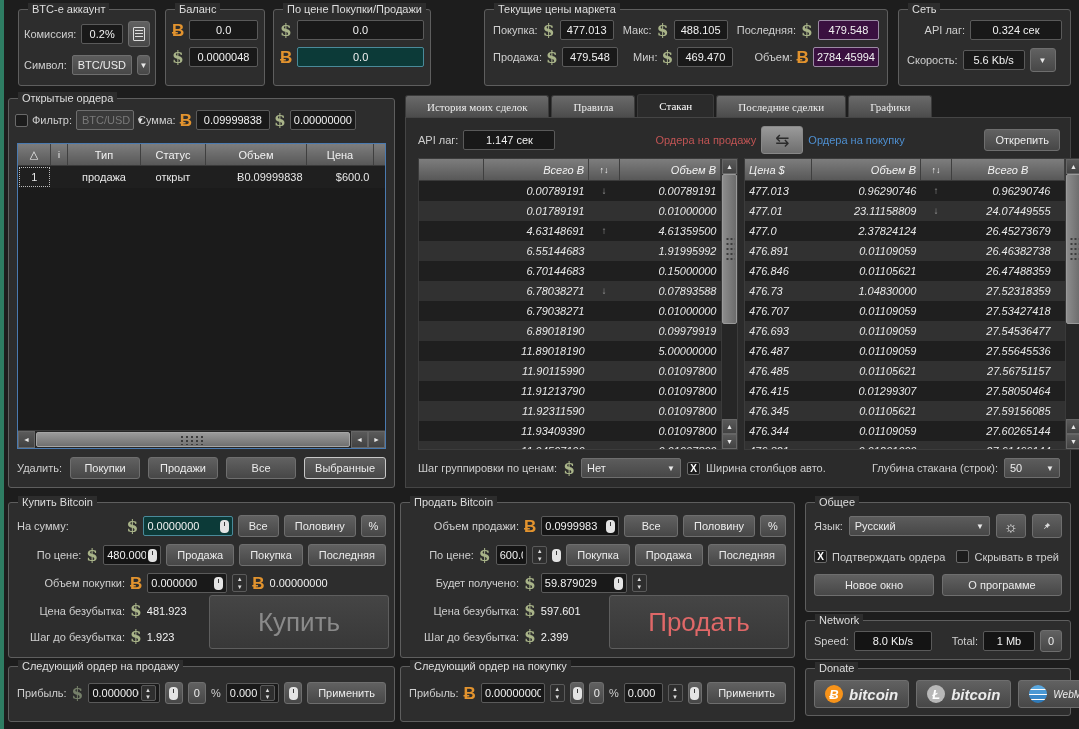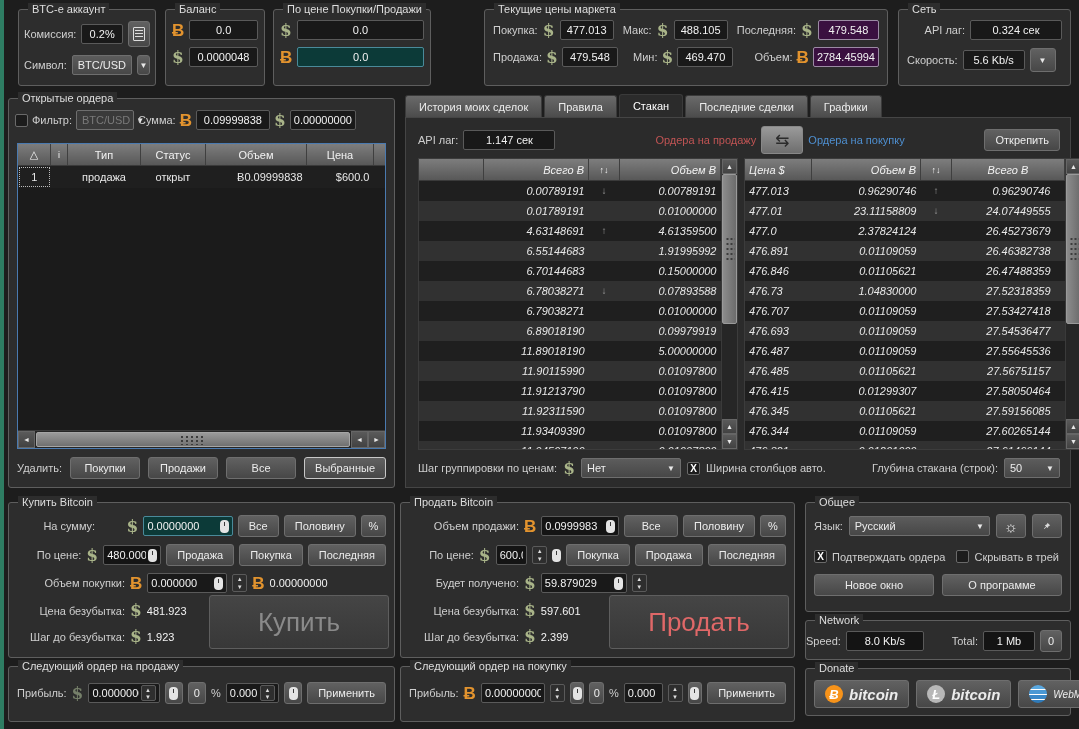--- a/index.html
+++ b/index.html
@@ -48,21 +48,21 @@
   .sun-btn,.pin-btn{width:30px;height:24px;}
   .sun-glyph{font-size:15px;color:#f0f0f0;}
 
   
   .select{display:inline-flex;align-items:center;justify-content:space-between;background:linear-gradient(#5c5c5c,#474747);border:1px solid #6e6e6e;border-radius:2px;height:20px;box-sizing:border-box;padding:0 5px;color:#ececec;gap:6px;}
   .select .caret{margin-left:auto;}
   .select.disabled{background:#3a3a3a;color:#7a7a7a;}
 
   
   .tabbar{position:absolute;left:405px;top:95px;width:666px;height:22px;display:flex;align-items:flex-end;gap:2px;}
-  .tab{height:21px;display:flex;align-items:center;padding:0 13px;background:linear-gradient(#6a6a6a,#4c4c4c);border:1px solid #3a3a3a;border-bottom:none;border-radius:3px 3px 0 0;color:#ececec;}
+  .tab{height:21px;display:flex;align-items:center;padding:0 21px;background:linear-gradient(#6a6a6a,#4c4c4c);border:1px solid #3a3a3a;border-bottom:none;border-radius:3px 3px 0 0;color:#ececec;font-family:Liberation Serif, serif;}
   .tab.active{background:#2b2b2b;height:22px;color:#fff;}
 
   
   .t{border-collapse:collapse;table-layout:fixed;width:100%;font-size:11px;}
   .t th{background:linear-gradient(#7d7d7d,#585858);color:#f2f2f2;font-weight:normal;height:21px;border-right:1px solid #3f3f3f;border-bottom:1px solid #3a3a3a;padding:0 4px;overflow:hidden;white-space:nowrap;text-align:center;}
   .t td{height:20px;padding:0 4px;color:#e8e8e8;overflow:hidden;white-space:nowrap;box-sizing:border-box;}
   .t tbody tr:nth-child(odd){background:#1f1f1f;}
   .t tbody tr:nth-child(even){background:#313131;}
   .dim{color:#8a8a8a;}
   .green{color:#54a854;}
@@ -564,21 +564,21 @@
   <span class="lbl" style="margin-left:auto">Глубина стакана (строк):</span>
   <span class="select" style="width:56px">
         <span>50</span>
         <span class="caret">▼</span>
       </span>
 </div>
 
 <div class="gb" style="left:8px;top:502px;width:387px;height:156px">
   <div class="gb-t">Купить Bitcoin</div>
   <div class="row" style="margin:12px 8px 0 8px;gap:5px">
-    <span class="lbl" style="width:108px;text-align:center">На сумму:</span>
+    <span class="lbl" style="width:108px;text-align:left">На сумму:</span>
     <span class="ds">$</span>
     <span class="field teal" style="width:92px">
           <input value="0.0000000" style="">
           <span class="micon"></span>
         </span>
     <span class="btn" style="flex:1">Все</span>
     <span class="btn" style="flex:1">Половину</span>
     <span class="btn" style="width:26px;padding:0">%</span>
   </div>
   <div class="row" style="margin:7px 8px 0 8px;gap:5px">
@@ -696,21 +696,21 @@
     <span class="lbl">Скрывать в трей</span>
   </div>
   <div class="row" style="margin:11px 8px 0 8px;gap:8px">
     <span class="btn" style="flex:1">Новое окно</span>
     <span class="btn" style="flex:1">О программе</span>
   </div>
 </div>
 
 <div class="gb" style="left:805px;top:620px;width:266px;height:40px">
   <div class="gb-t">Network</div>
-  <div class="row" style="margin:9px 8px 0 0;">
+  <div class="row" style="margin:9px 8px 0 8px;">
     <span class="lbl">Speed:</span>
     <span class="field center ro dark" style="width:78px">8.0 Kb/s</span>
     <span class="lbl" style="margin-left:auto">Total:</span>
     <span class="field center ro dark" style="width:52px">1 Mb</span>
     <span class="btn" style="width:22px;padding:0">0</span>
   </div>
 </div>
 
 <div class="gb" style="left:805px;top:668px;width:266px;height:48px">
   <div class="gb-t">Donate</div>

